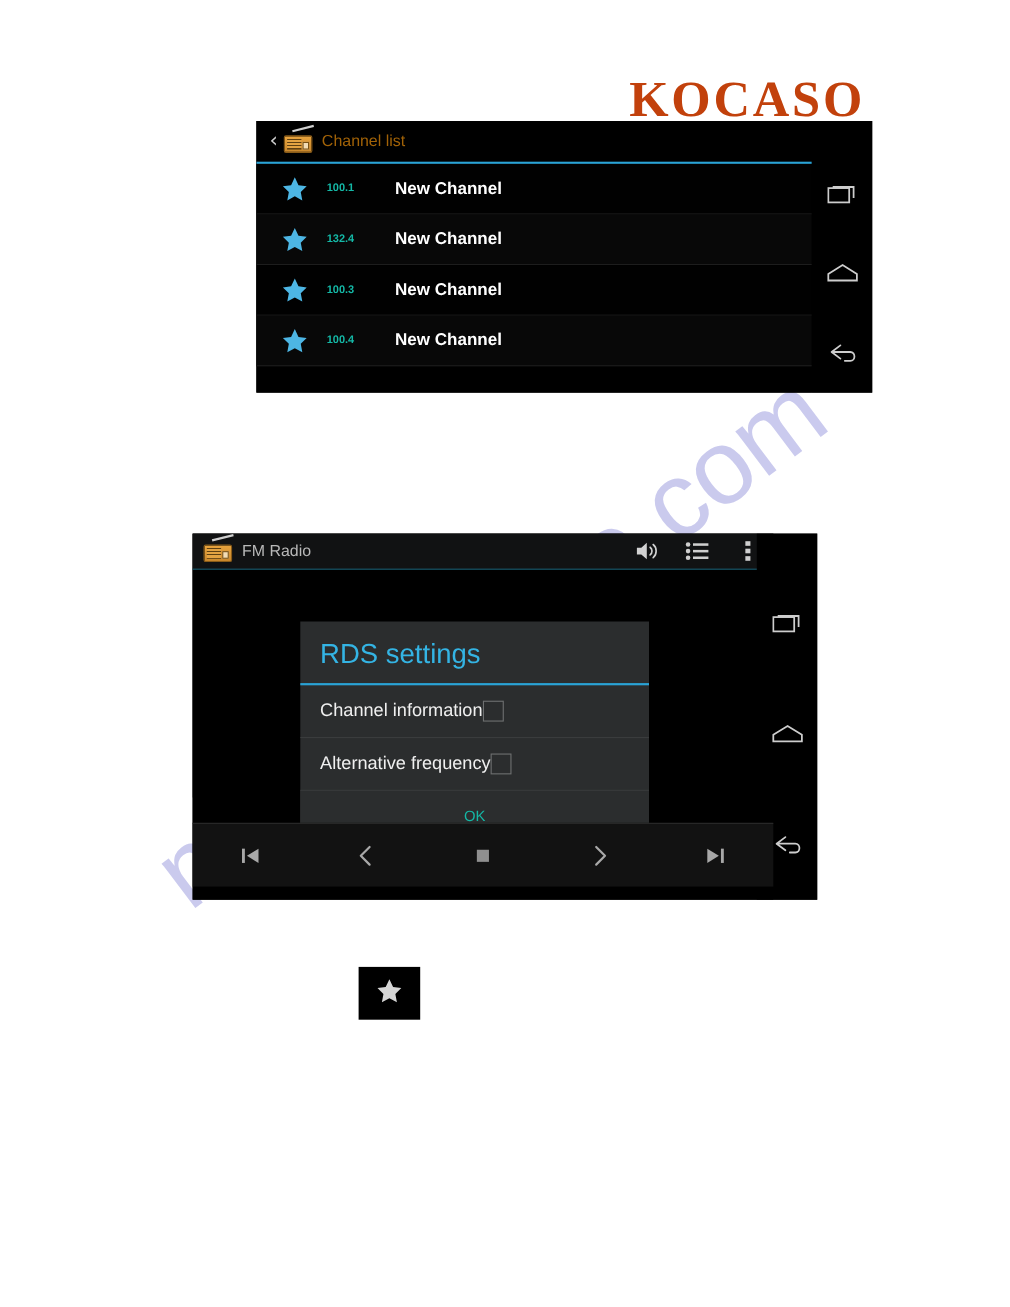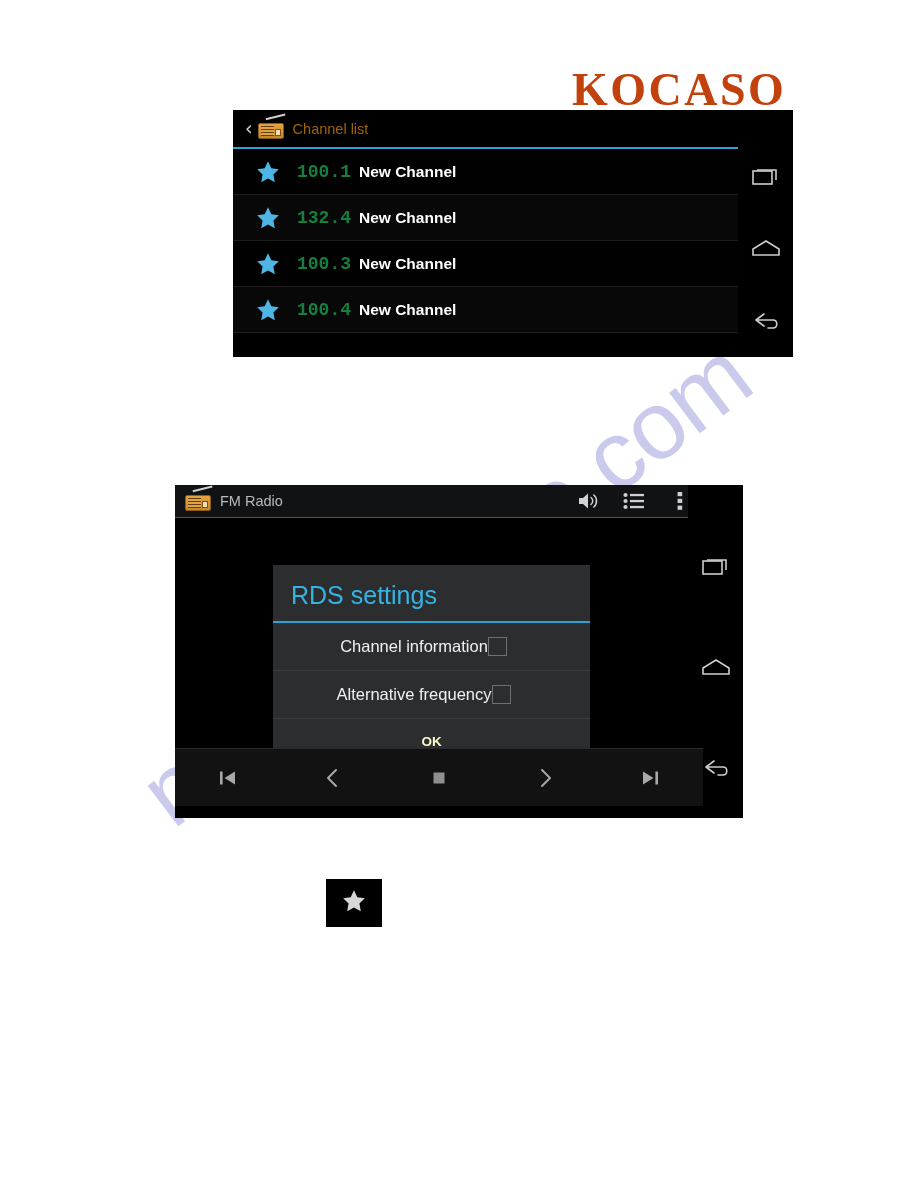--- a/index.html
+++ b/index.html
@@ -141,26 +141,25 @@
   .cl-row.shade { background: #080808; }
   .star-icon {
     width: 26px;
     height: 26px;
     margin-left: 22px;
     margin-right: 16px;
     flex: 0 0 auto;
   }
   .star-icon svg { display: block; }
   .cl-freq {
-    color: #15803d;
-    font-size: 18px;
+    color: #14b8a6;
+    font-size: 10px;
     font-weight: 700;
     width: 62px;
     flex: 0 0 auto;
-    font-family: Liberation Mono, monospace;
   }
   .cl-name {
     color: #ffffff;
     font-size: 15.5px;
     font-weight: 700;
   }
 
   
   .nav-rail {
     position: absolute;
@@ -243,43 +242,43 @@
   .rds-dialog-title {
     padding: 16px 18px 11px 18px;
     color: #34b4e4;
     font-size: 25px;
     font-weight: 400;
     border-bottom: 2px solid #2aa3d6;
   }
   .rds-option {
     display: flex;
     align-items: center;
-    justify-content: center;
+    justify-content: flex-start;
     padding: 0 34px 0 18px;
     height: 47px;
     color: #f0f0f0;
     font-size: 16.5px;
     border-bottom: 1px solid #3a3c3d;
   }
   .rds-checkbox {
     width: 19px;
     height: 19px;
     border: 1.5px solid #6e7071;
     background: transparent;
     flex: 0 0 auto;
     box-sizing: border-box;
   }
   .rds-ok {
     height: 45px;
     display: flex;
     align-items: center;
     justify-content: center;
-    color: #fef9c3;
+    color: #14b8a6;
     font-size: 13.5px;
-    font-weight: 700;
+    font-weight: 400;
     background: #2b2d2e;
   }
 
   
   .fm-transport {
     position: absolute;
     left: 0;
     bottom: 12px;
     width: 528px;
     height: 58px;

